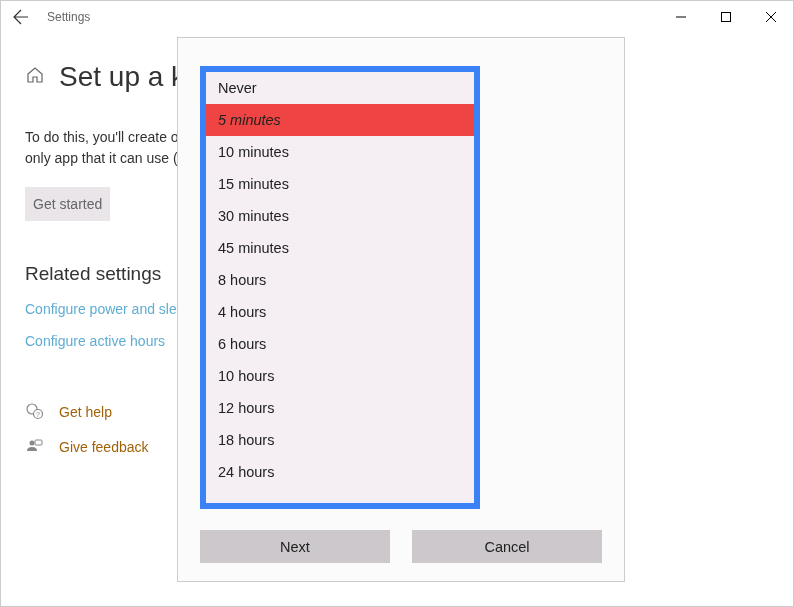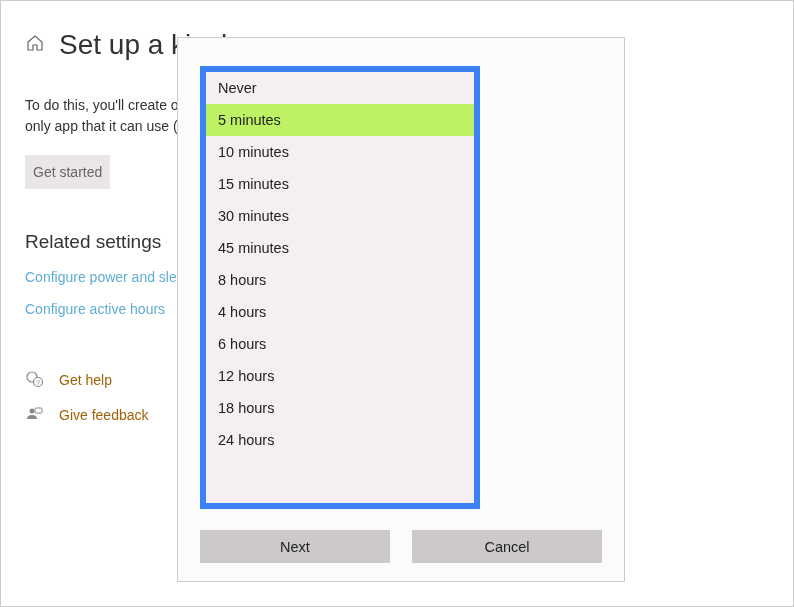--- a/index.html
+++ b/index.html
@@ -21,29 +21,55 @@
   .related-heading { margin-top: 42px; font-size: 19px; color: #333; font-weight: 400; }
   .link { display: block; margin-top: 16px; color: #5fadd3; font-size: 14px; cursor: pointer; }
   .help-row { display: flex; align-items: center; gap: 16px; margin-top: 54px; }
   .help-row + .help-row { margin-top: 18px; }
   .help-icon { width: 18px; display: flex; justify-content: center; color: #888; }
   .help-link { color: #a16207; font-size: 14px; cursor: pointer; }
 
   .dialog { position: absolute; left: 176px; top: 36px; width: 448px; height: 545px; background: #fcfbfc; border: 1px solid #ccc; }
   .listbox { position: absolute; left: 22px; top: 28px; width: 280px; height: 443px; background: #f5eff3; border: 6px solid #3b82f6; overflow: hidden; }
   .listitem { height: 32px; display: flex; align-items: center; padding-left: 12px; font-size: 14.5px; color: #222; cursor: pointer; }
-  .listitem.selected { background: #bef264; }
+  .listitem.selected { background: #ef4444; font-style: italic; }
   .dialog-buttons { position: absolute; bottom: 18px; left: 22px; right: 22px; display: flex; gap: 22px; border-radius: 14px; }
   .dlg-btn { flex: 1; height: 33px; background: #ccc8cb; border: none; font-size: 14.5px; cursor: pointer; color: #222; }
 </style>
 </head>
 <body>
 
 <div class="window">
 
+  <div class="titlebar">
+    <div class="back-btn">
+      <svg viewBox="0 0 16 16">
+          <path d="M8 1 L1 8 L8 15 M1 8 H15" stroke="#333" stroke-width="1.2" fill="none"></path>
+        </svg>
+    </div>
+    <div class="title-text">Settings</div>
+    <div class="win-controls">
+      <div class="win-btn">
+        <svg viewBox="0 0 10 10">
+            <line x1="0" y1="5" x2="10" y2="5" stroke="#000" stroke-width="1"></line>
+          </svg>
+      </div>
+      <div class="win-btn">
+        <svg viewBox="0 0 10 10">
+            <rect x="0.5" y="0.5" width="9" height="9" stroke="#000" stroke-width="1" fill="none"></rect>
+          </svg>
+      </div>
+      <div class="win-btn">
+        <svg viewBox="0 0 10 10">
+            <line x1="0" y1="0" x2="10" y2="10" stroke="#000" stroke-width="1"></line>
+            <line x1="10" y1="0" x2="0" y2="10" stroke="#000" stroke-width="1"></line>
+          </svg>
+      </div>
+    </div>
+  </div>
 
   <div class="content">
     <div class="heading-row">
       <span class="home-icon">
         <svg width="20" height="20" viewBox="0 0 20 20">
             <path d="M3 9 L10 3 L17 9 V17 H12 V12 H8 V17 H3 Z" stroke="#666" stroke-width="1.2" fill="none"></path>
           </svg>
       </span>
       <div class="heading-text">Set up a kiosk</div>
     </div>
@@ -85,20 +111,21 @@
     <div class="listbox" id="listbox">
         <div class="listitem">Never</div>
         <div class="listitem selected">5 minutes</div>
         <div class="listitem">10 minutes</div>
         <div class="listitem">15 minutes</div>
         <div class="listitem">30 minutes</div>
         <div class="listitem">45 minutes</div>
         <div class="listitem">8 hours</div>
         <div class="listitem">4 hours</div>
         <div class="listitem">6 hours</div>
+        <div class="listitem">10 hours</div>
         <div class="listitem">12 hours</div>
         <div class="listitem">18 hours</div>
         <div class="listitem">24 hours</div>
       </div>
     <div class="dialog-buttons">
       <button class="dlg-btn">Next</button>
       <button class="dlg-btn">Cancel</button>
     </div>
   </div>
 

